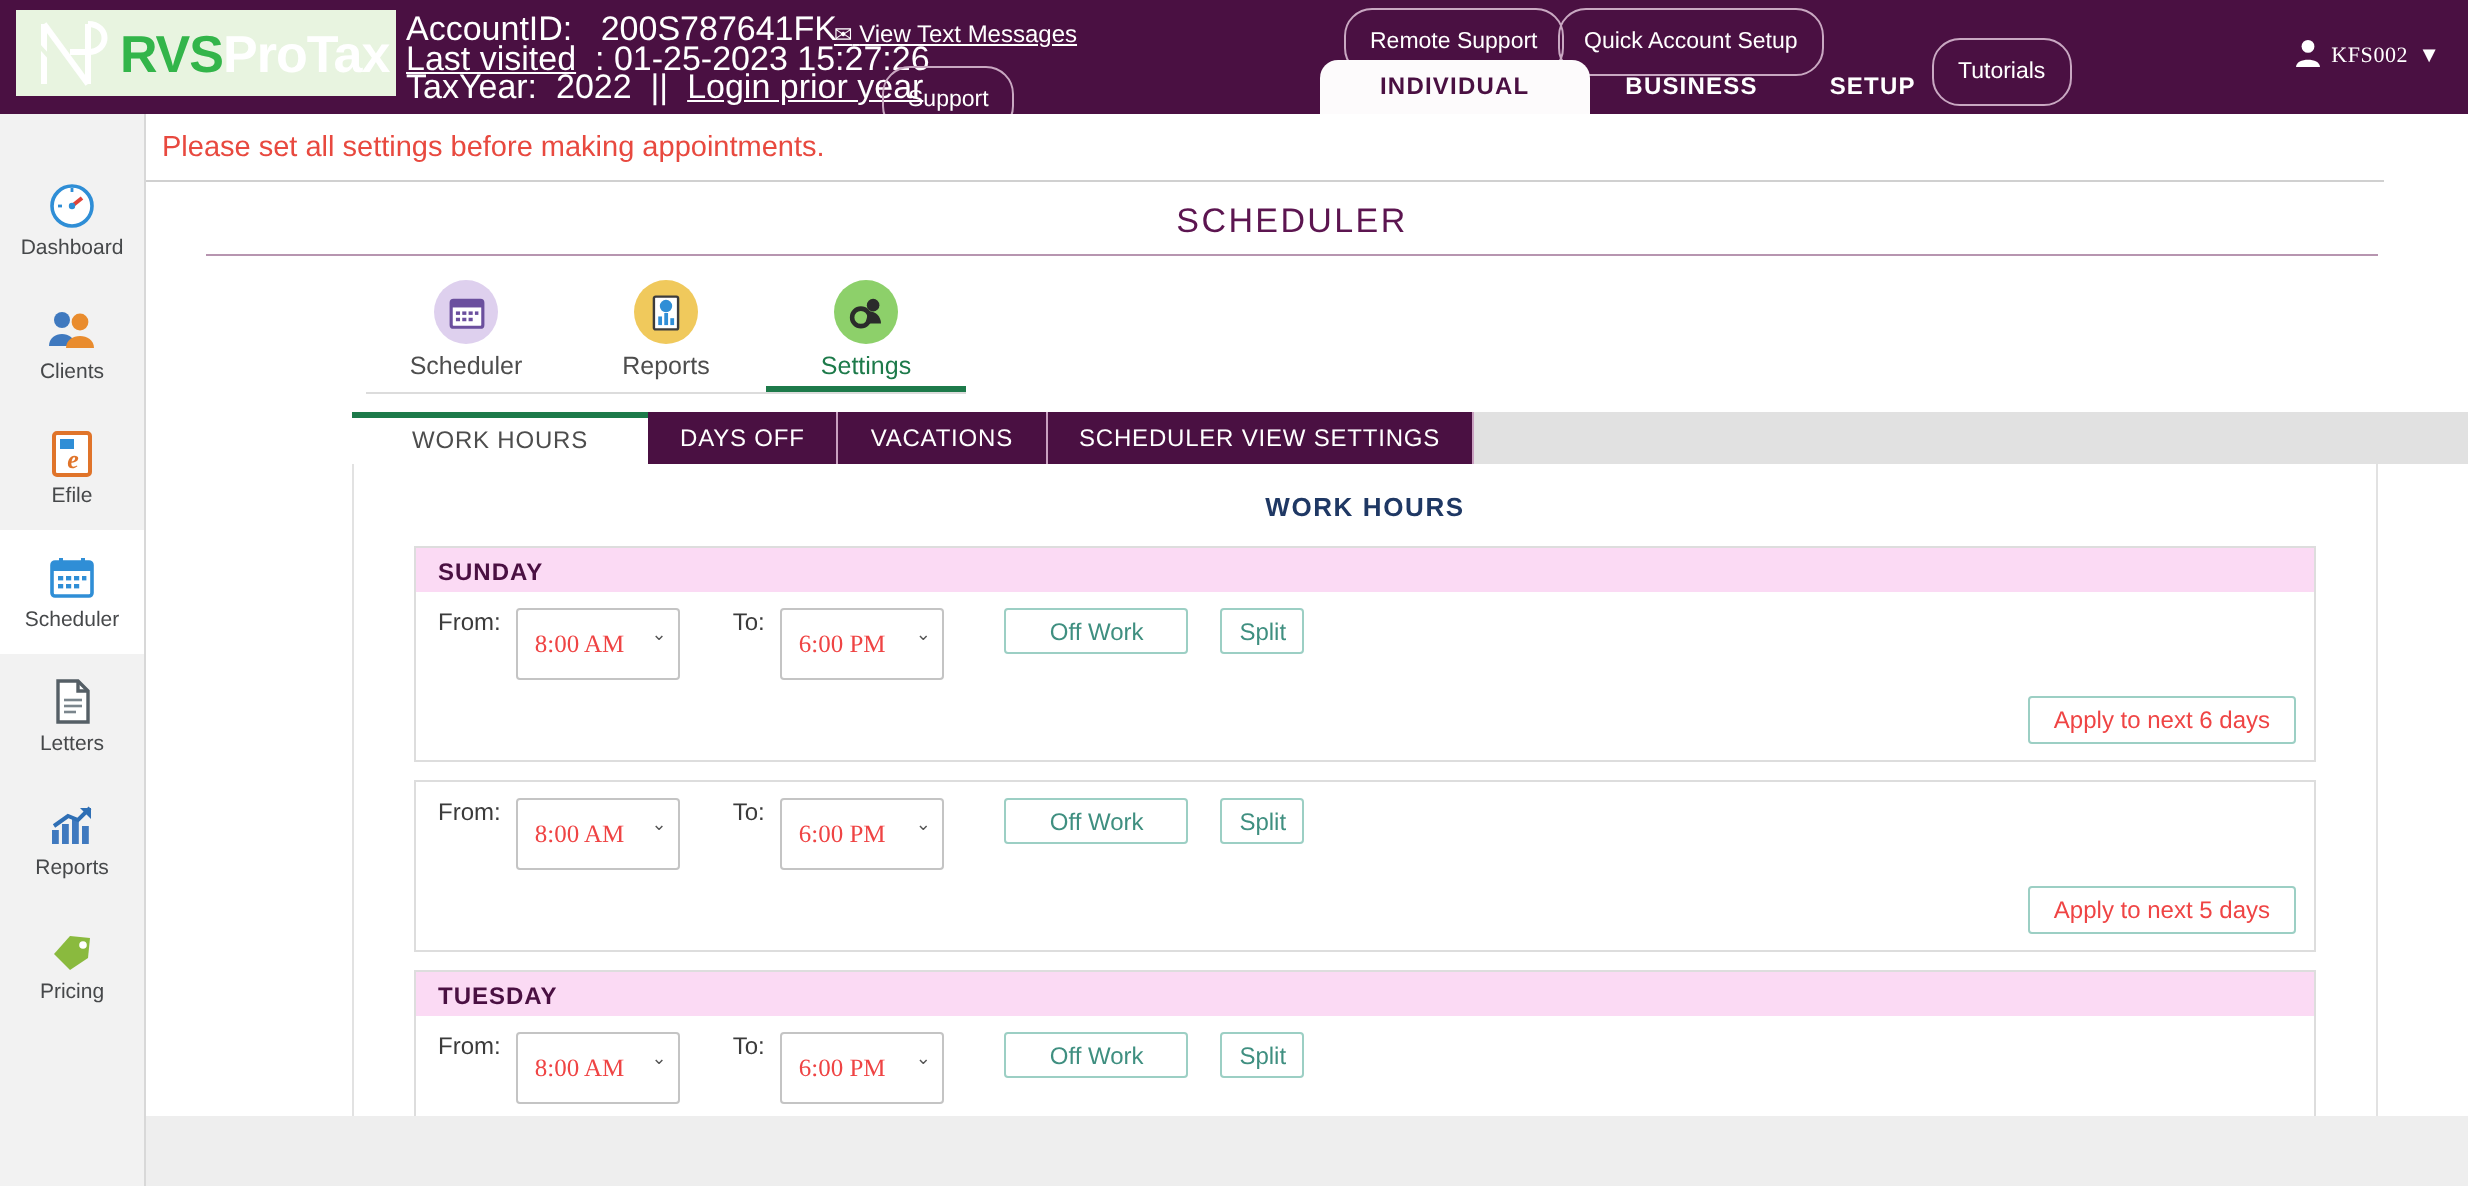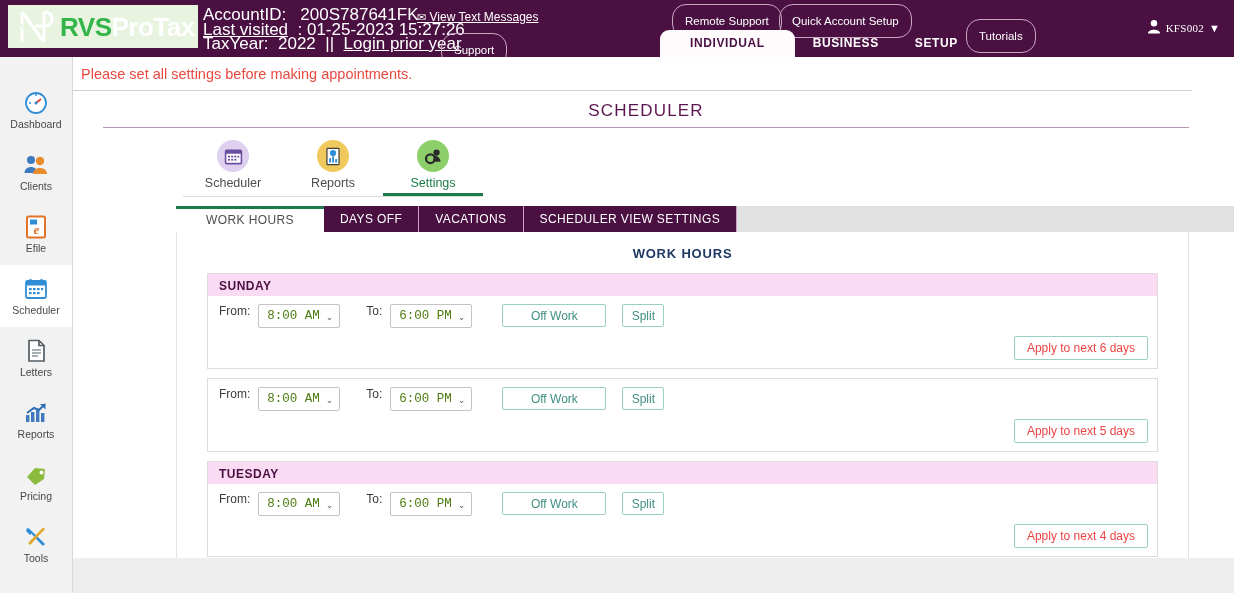--- a/index.html
+++ b/index.html
@@ -241,24 +241,24 @@
   .day-row {
     display: flex; align-items: flex-start;
     padding: 8px 0 8px 11px;
     gap: 8px;
   }
   .fld-label { font-size: 12px; color: #3b3b3b; }
   .sel {
     appearance: none; -webkit-appearance: none;
     border: 1px solid #c4c4c4;
     background: #ffffff;
-    font-family: Liberation Mono, monospace;
+    font-family: Liberation Serif, serif;
     font-size: 12.5px;
-    color: #4d7c0f;
-    height: 24px;
+    color: #ef4444;
+    height: 36px;
     width: 82px;
     padding: 0 18px 0 8px;
     border-radius: 2px;
     cursor: pointer;
   }
   .sel-wrap { position: relative; display: inline-block; }
   .sel-wrap .caret {
     position: absolute; right: 7px; top: 8px;
     pointer-events: none;
     font-size: 9px; color: #555;
@@ -269,21 +269,21 @@
     border: 1px solid #9ccfc4;
     background: #ffffff;
     color: #3f8f80;
     font-family: "Liberation Sans", sans-serif;
     font-size: 12px;
     height: 23px;
     padding: 0 13px;
     border-radius: 2px;
     cursor: pointer;
   }
-  .btn-offwork { margin-left: 22px; width: 104px; }
+  .btn-offwork { margin-left: 22px; width: 92px; }
   .btn-split { margin-left: 8px; width: 42px; padding: 0; }
 
   .apply-row {
     display: flex; justify-content: flex-end;
     padding: 0 9px 9px 0;
     height: 32px;
   }
   .btn-apply {
     border: 1px solid #9ccfc4;
     background: #ffffff;
@@ -463,30 +463,20 @@
     <div class="side-item">
       <span class="ico">
         <svg width="24" height="24" viewBox="0 0 24 24">
           <path d="M3 14 L11 5 L21 6 L20 16 L11 22 Z" fill="#8aba3e"></path>
           <circle cx="17.5" cy="9.5" r="1.9" fill="#ffffff"></circle>
         </svg>
       </span>
       <span class="side-label">Pricing</span>
     </div>
 
-    <div class="side-item">
-      <span class="ico">
-        <svg width="24" height="24" viewBox="0 0 24 24">
-          <path d="M3 4 L16 18 L19 21 L21 19 L18 16 L4.5 3 Z" fill="#2f8ed6"></path>
-          <path d="M21 4 L9 17 L6 20 L4 18 L7 15 L19 2.5 Z" fill="#e0a82e"></path>
-          <path d="M3 3 L8 8 L6 10 L2 6 Z" fill="#2f8ed6"></path>
-        </svg>
-      </span>
-      <span class="side-label">Tools</span>
-    </div>
   </div>
 
   <div class="content">
 
     <div class="alert-bar">
       <span class="alert-text">Please set all settings before making appointments.</span>
     </div>
 
     <div class="page-title">SCHEDULER</div>
 

